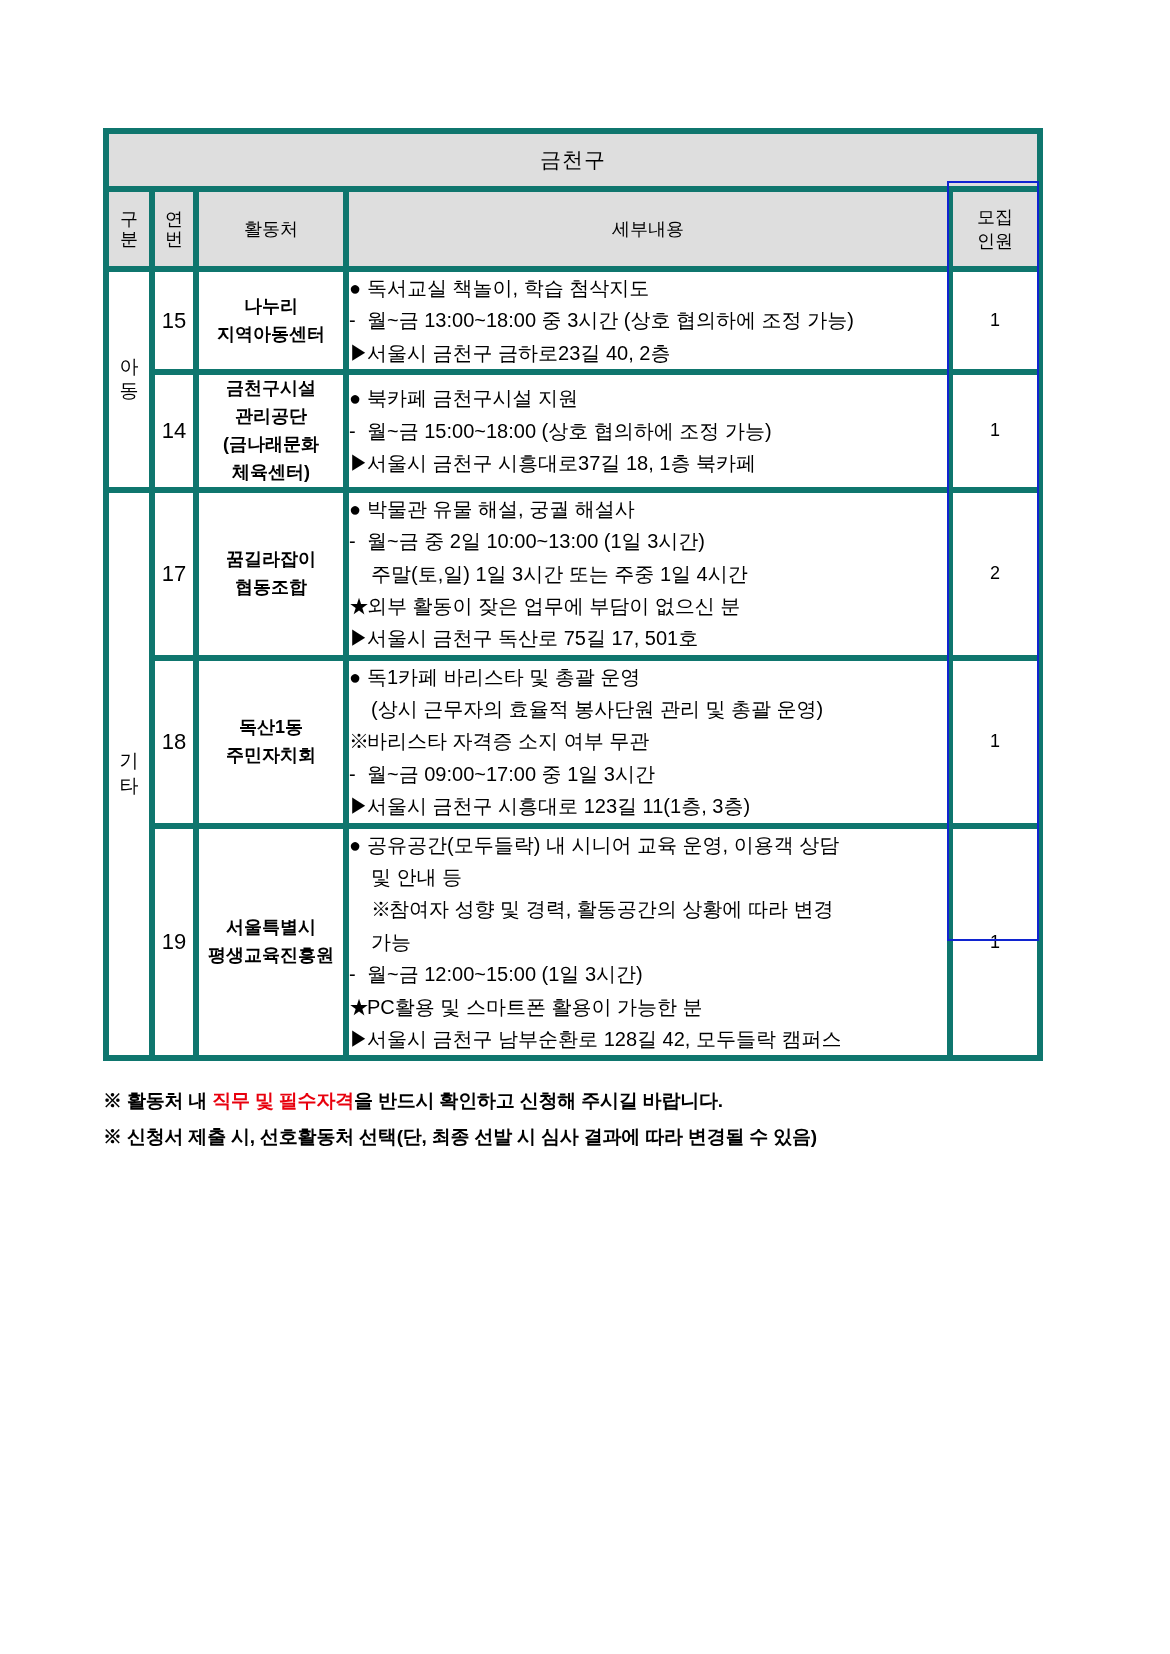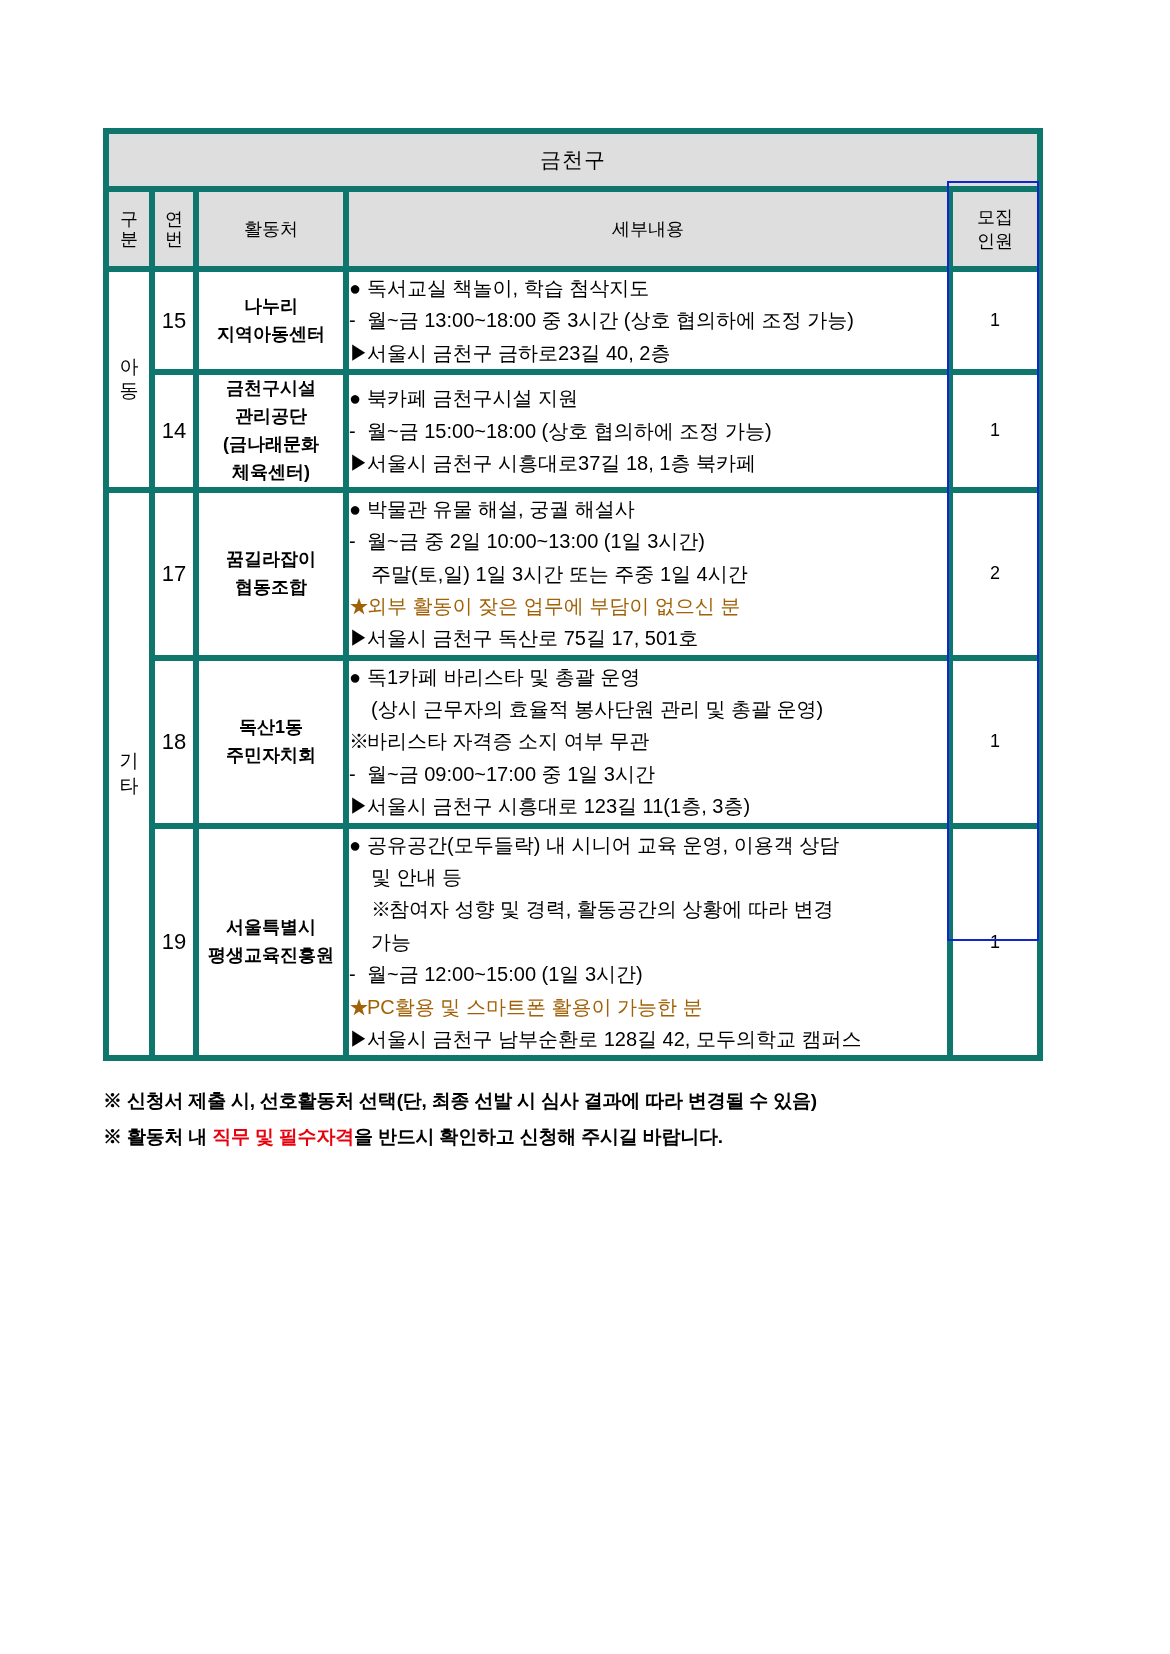--- a/index.html
+++ b/index.html
@@ -85,21 +85,21 @@
     font-size: 18px;
     width: 90px;
   }
   .detail-line {
     white-space: nowrap;
   }
   .detail-line.indent {
     padding-left: 22px;
   }
   .detail-line.star {
-    color: #a16207;
+    color: #000000;
   }
   .bullet {
     display: inline-block;
     width: 18px;
   }
   
   .blue-col {
     position: absolute;
     border: 2px solid #1024d0;
     box-sizing: border-box;
@@ -224,27 +224,27 @@
           <div>서울특별시</div>
           <div>평생교육진흥원</div>
         </td>
         <td class="detail-cell">
           <div class="detail-line"><span class="bullet">●</span><span>공유공간(모두들락) 내 시니어 교육 운영, 이용객 상담</span></div>
           <div class="detail-line indent"><span>및 안내 등</span></div>
           <div class="detail-line indent"><span class="bullet">※</span><span>참여자 성향 및 경력, 활동공간의 상황에 따라 변경</span></div>
           <div class="detail-line indent"><span>가능</span></div>
           <div class="detail-line"><span class="bullet">-</span><span>월~금 12:00~15:00 (1일 3시간)</span></div>
           <div class="detail-line star"><span class="bullet">★</span><span>PC활용 및 스마트폰 활용이 가능한 분</span></div>
-          <div class="detail-line"><span class="bullet">▶</span><span>서울시 금천구 남부순환로 128길 42, 모두의학교 캠퍼스</span></div>
+          <div class="detail-line"><span class="bullet">▶</span><span>서울시 금천구 남부순환로 128길 42, 모두들락 캠퍼스</span></div>
         </td>
         <td class="count-cell">1</td>
       </tr>
     </tbody>
   </table>
 
   <div class="footnotes">
+    <div><span>※ 활동처 내 </span><span class="hl">직무 및 필수자격</span><span>을 반드시 확인하고 신청해 주시길 바랍니다.</span></div>
     <div>※ 신청서 제출 시, 선호활동처 선택(단, 최종 선발 시 심사 결과에 따라 변경될 수 있음)</div>
-    <div><span>※ 활동처 내 </span><span class="hl">직무 및 필수자격</span><span>을 반드시 확인하고 신청해 주시길 바랍니다.</span></div>
   </div>
 
 </div>
 
 <div class="blue-col" id="blue-outline" style="left: 946.5px; top: 180.5px; width: 92.0469px; height: 760.438px; border-color: rgb(16, 36, 208);"></div>
 
 </body></html>

